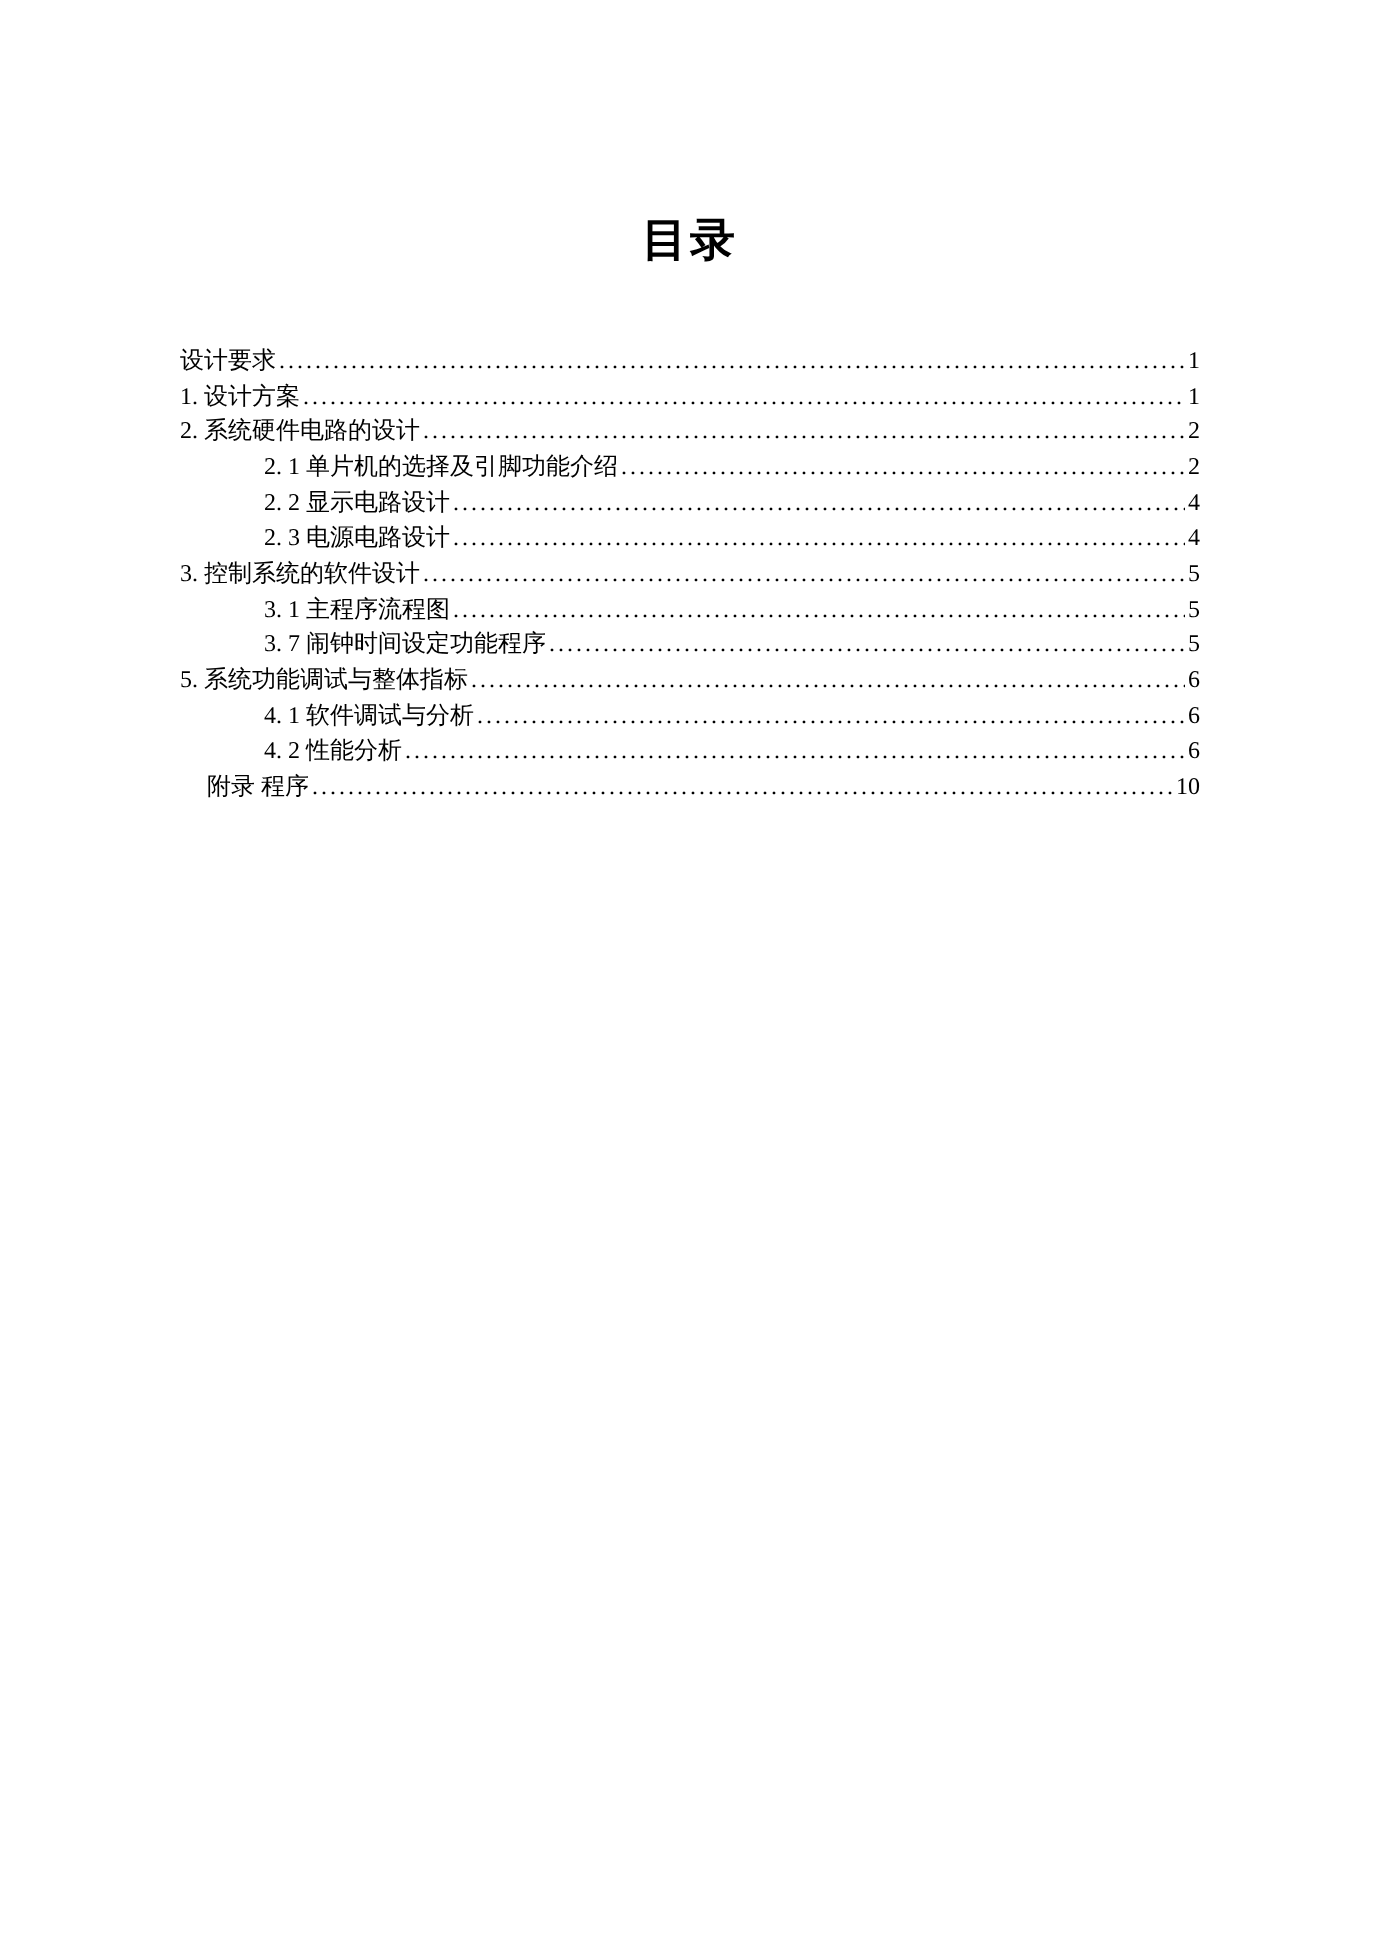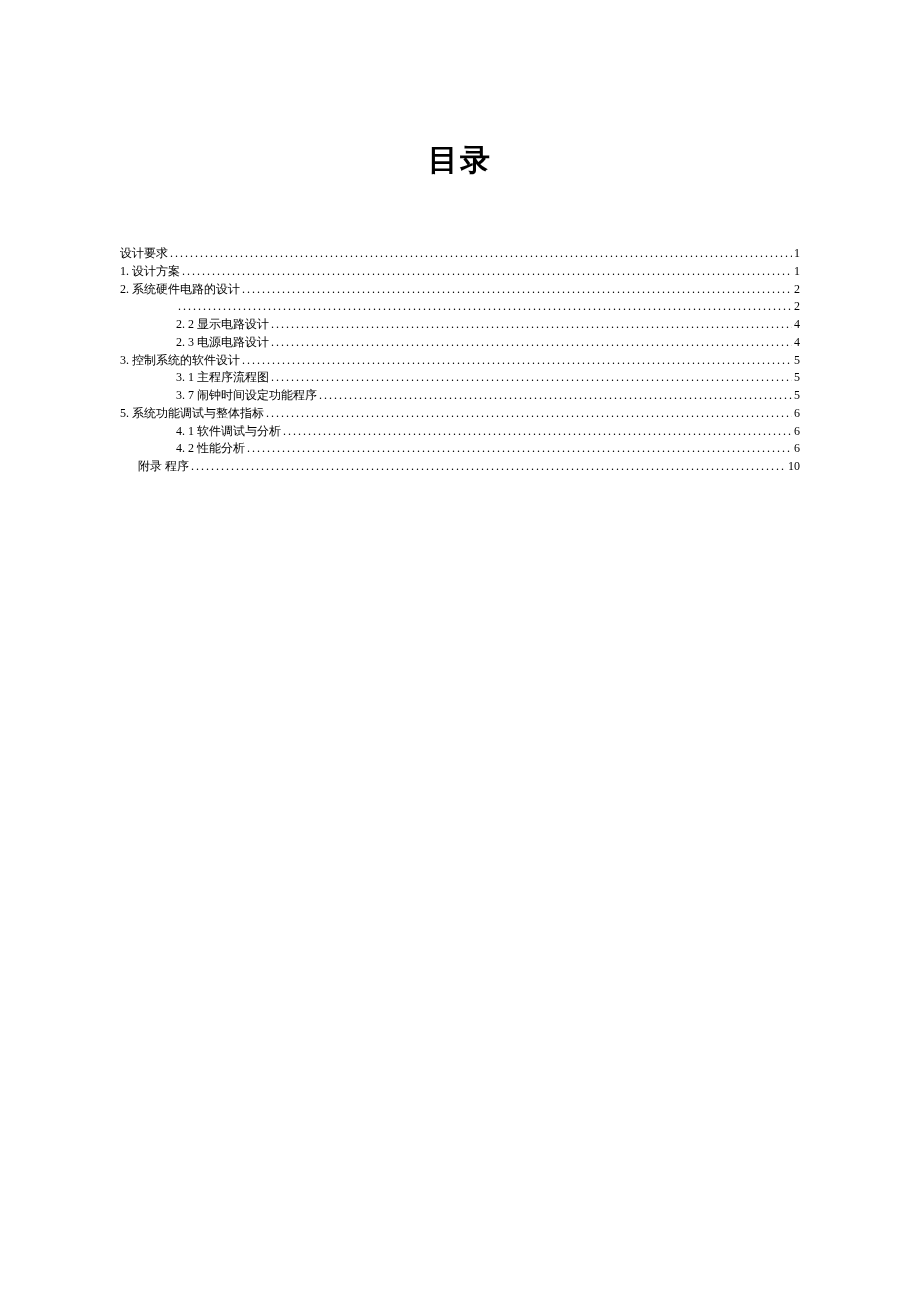--- a/index.html
+++ b/index.html
@@ -12,25 +12,25 @@
       position: relative;
     }
     .page {
       padding: 140px 120px 0 120px;
     }
     .title {
       text-align: center;
       font-size: 30px;
       font-weight: bold;
       font-family: "SimHei", "黑体", sans-serif;
-      margin-bottom: 64px;
+      margin-bottom: 48px;
       letter-spacing: 2px;
     }
     .toc {
-      font-size: 12px;
+      font-size: 16px;
       line-height: 1.48;
     }
     .toc-row {
       display: flex;
       align-items: baseline;
       white-space: nowrap;
       overflow: hidden;
     }
     .toc-lbl {
       flex: 0 0 auto;
@@ -70,20 +70,21 @@
         <span class="toc-lbl">1.  设计方案 </span>
         <span class="toc-dots"></span>
         <span class="toc-page">1</span>
       </div>
       <div class="toc-row">
         <span class="toc-lbl">2.  系统硬件电路的设计 </span>
         <span class="toc-dots"></span>
         <span class="toc-page">2</span>
       </div>
       <div class="toc-row indent-1">
+        <span class="toc-lbl">2. 1 单片机的选择及引脚功能介绍</span>
         <span class="toc-dots"></span>
         <span class="toc-page">2</span>
       </div>
       <div class="toc-row indent-1">
         <span class="toc-lbl">2. 2 显示电路设计</span>
         <span class="toc-dots"></span>
         <span class="toc-page">4</span>
       </div>
       <div class="toc-row indent-1">
         <span class="toc-lbl">2. 3 电源电路设计</span>

